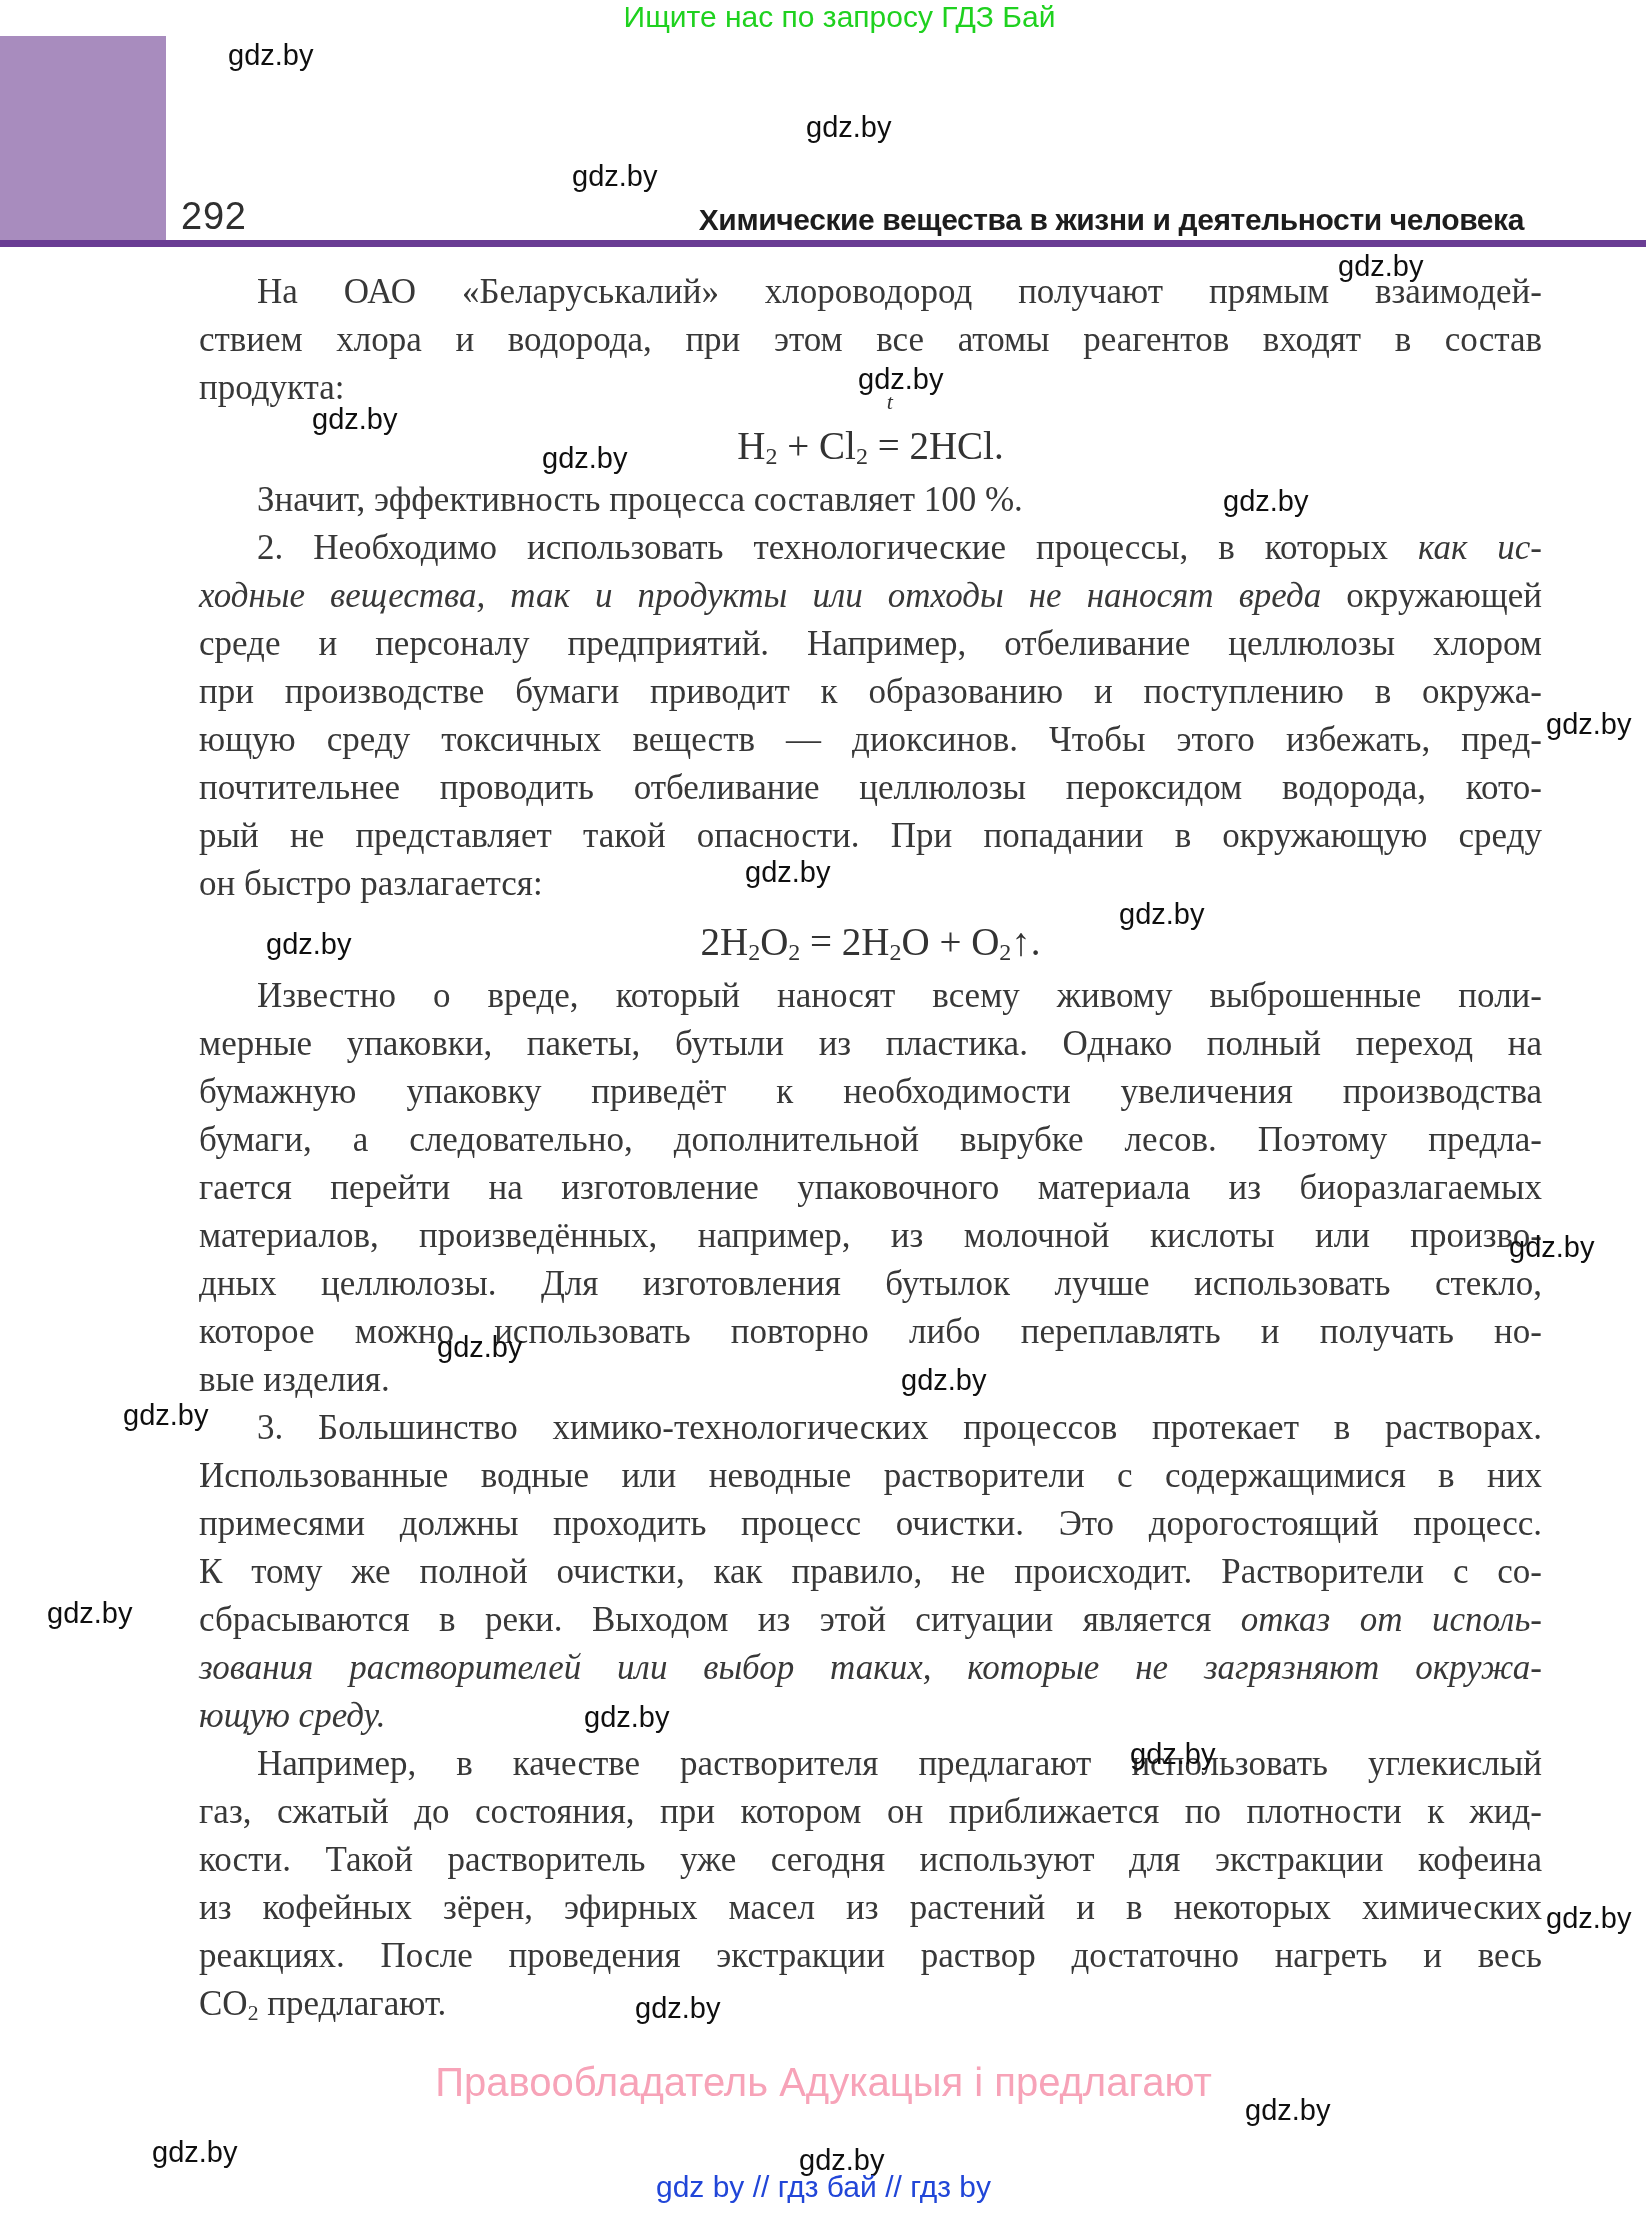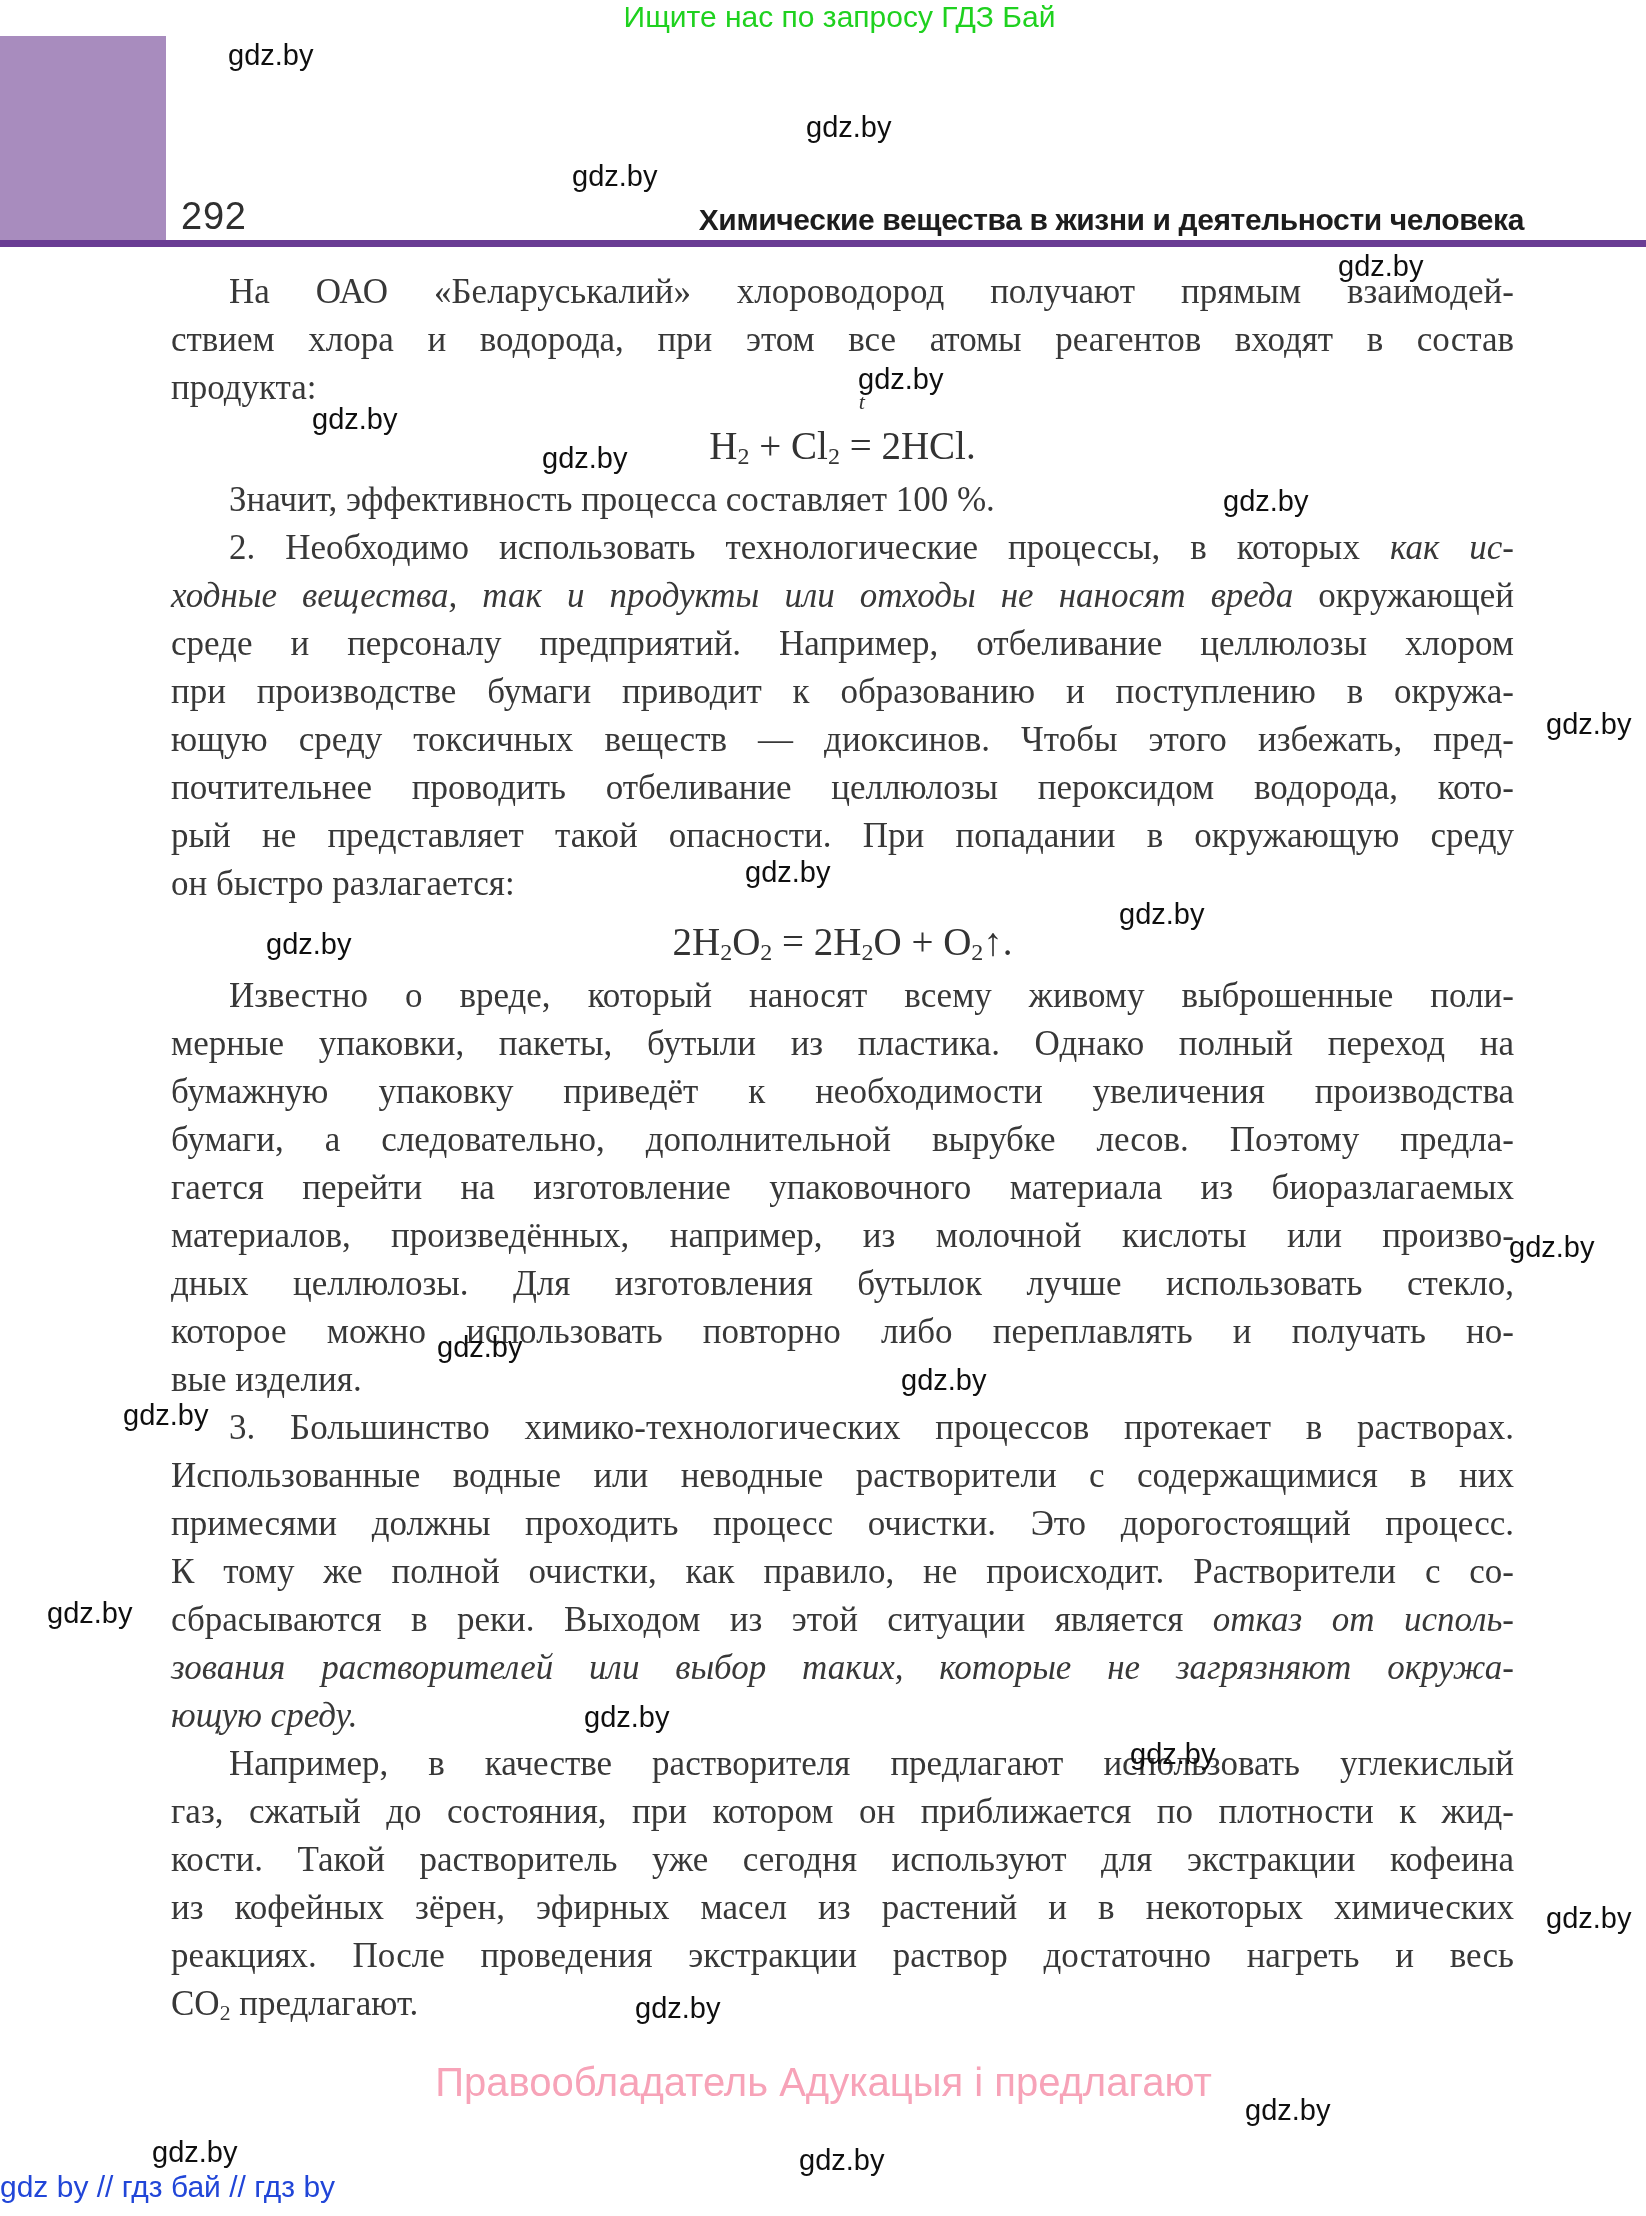--- a/index.html
+++ b/index.html
@@ -6,37 +6,37 @@
   .page{position:relative;width:1647px;height:2216px;background:#ffffff;overflow:hidden;
         font-family:"Liberation Serif",serif;}
   .seek-banner{position:absolute;top:0px;left:16px;width:100%;text-align:center;
         font-family:"Liberation Sans",sans-serif;font-size:30px;color:#1fd11f;}
   .purple-box{position:absolute;left:0;top:36px;width:166px;height:205px;background:#a88cbe;}
   .header-rule{position:absolute;left:0;top:240px;width:1647px;height:7.3px;background:#6a3d94;}
   .page-number{position:absolute;left:181px;top:195px;font-family:"Liberation Sans",sans-serif;
         font-weight:normal;font-size:38px;color:#2f2f2f;letter-spacing:0.8px;}
   .chapter-title{position:absolute;right:123px;top:203px;font-family:"Liberation Sans",sans-serif;
         font-weight:bold;font-size:30px;color:#1d1d1d;letter-spacing:-0.4px;}
-  .body-col{position:absolute;left:171px;top:268px;width:1343px;font-size:35px;line-height:48px;
+  .body-col{position:absolute;left:199px;top:268px;width:1343px;font-size:35px;line-height:48px;
         color:#383838;}
   .line{display:block;}
   .line.j{text-align:justify;text-align-last:justify;}
   .line.ind{text-indent:58px;}
   .it{font-style:italic;}
   .sub{font-size:0.62em;vertical-align:-0.22em;}
   .eq{text-align:center;font-size:39px;height:61px;line-height:61px;margin:3.2px 0 0 0;color:#333333;}
   .eq .sub{font-size:24px;}
   .rel{position:relative;display:inline-block;}
   .rel .overt{position:absolute;left:55%;top:-24px;transform:translateX(-50%);
         font-size:22px;font-style:italic;line-height:1;}
   .wm{position:absolute;font-family:"Liberation Sans",sans-serif;font-size:29px;color:#0f0f0f;
         white-space:nowrap;}
   .rights-notice{position:absolute;top:2060px;left:0;width:100%;text-align:center;
         font-family:"Liberation Sans",sans-serif;font-size:40px;color:#f7a3b8;}
-  .footer-links{position:absolute;top:2170px;left:0;width:100%;
+  .footer-links{position:absolute;top:2170px;left:0;width:100%;text-align:center;
         font-family:"Liberation Sans",sans-serif;font-size:30px;color:#2146d8;}
 </style>
 </head>
 <body>
 
 <div class="page">
 
   <div class="seek-banner">Ищите нас по запросу ГДЗ Бай</div>
 
   <div class="purple-box"></div>

